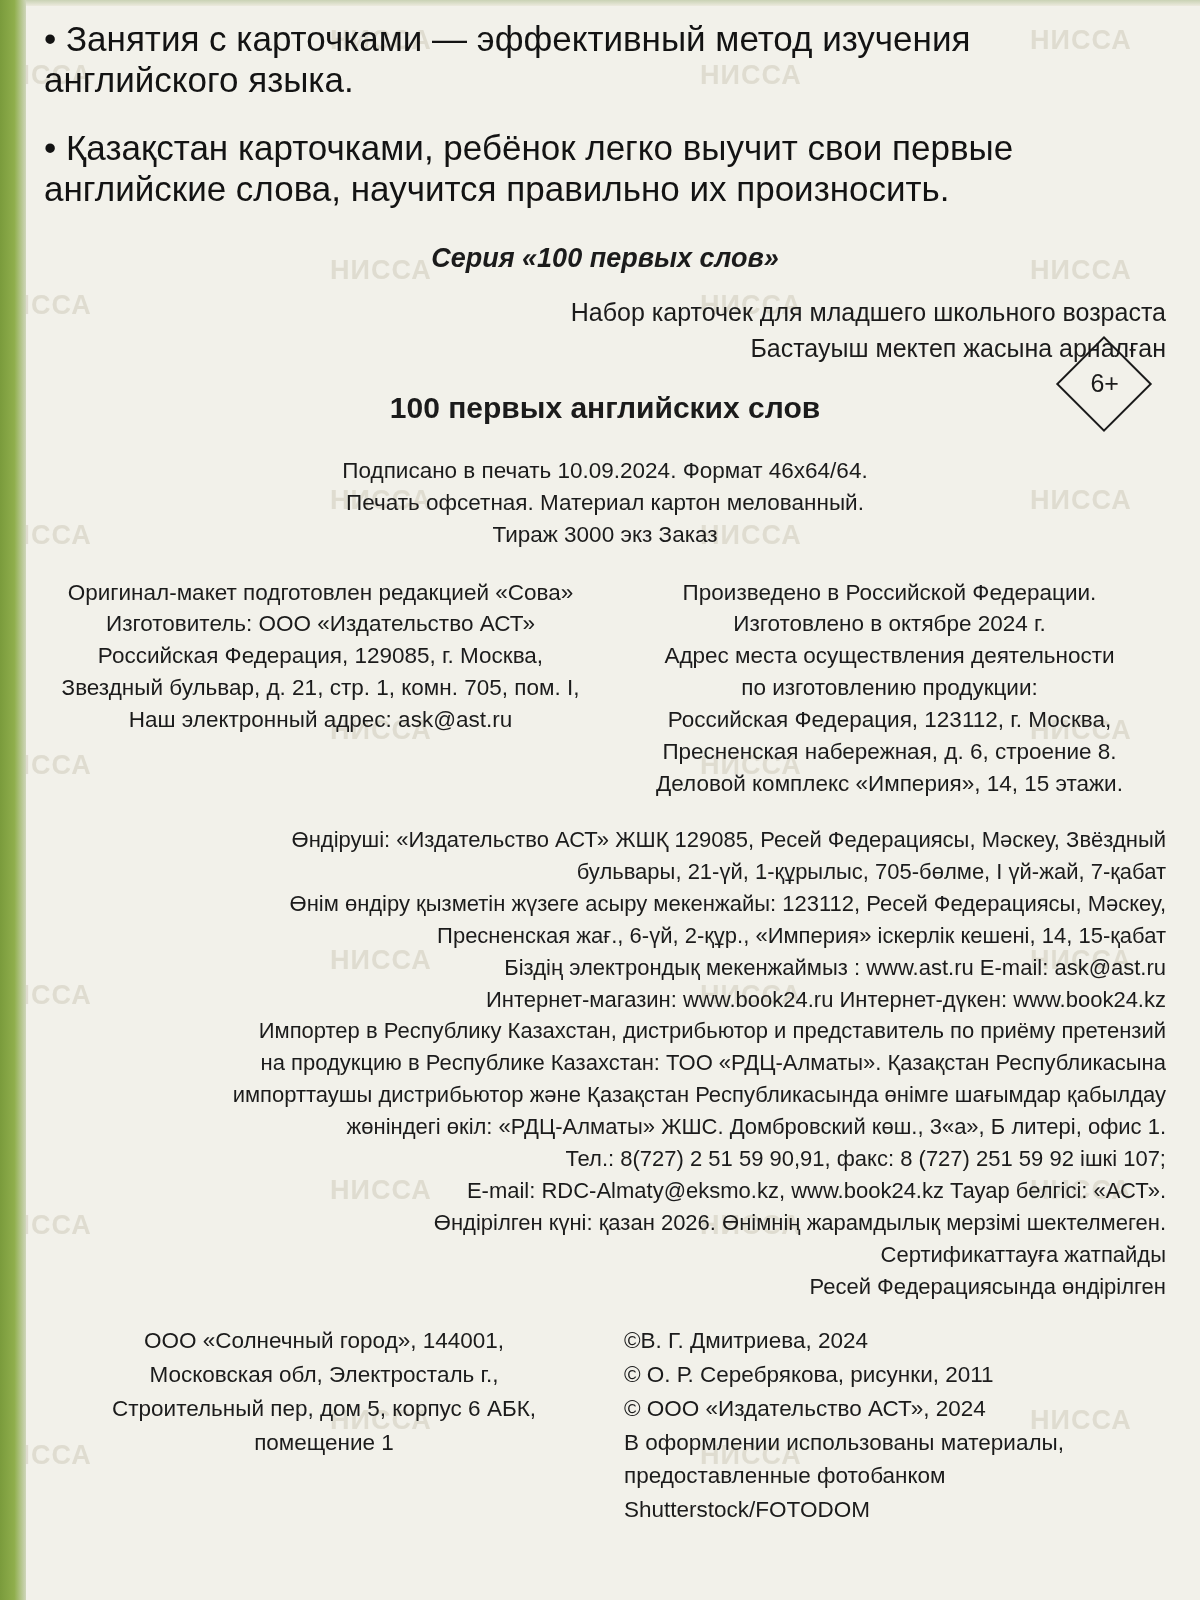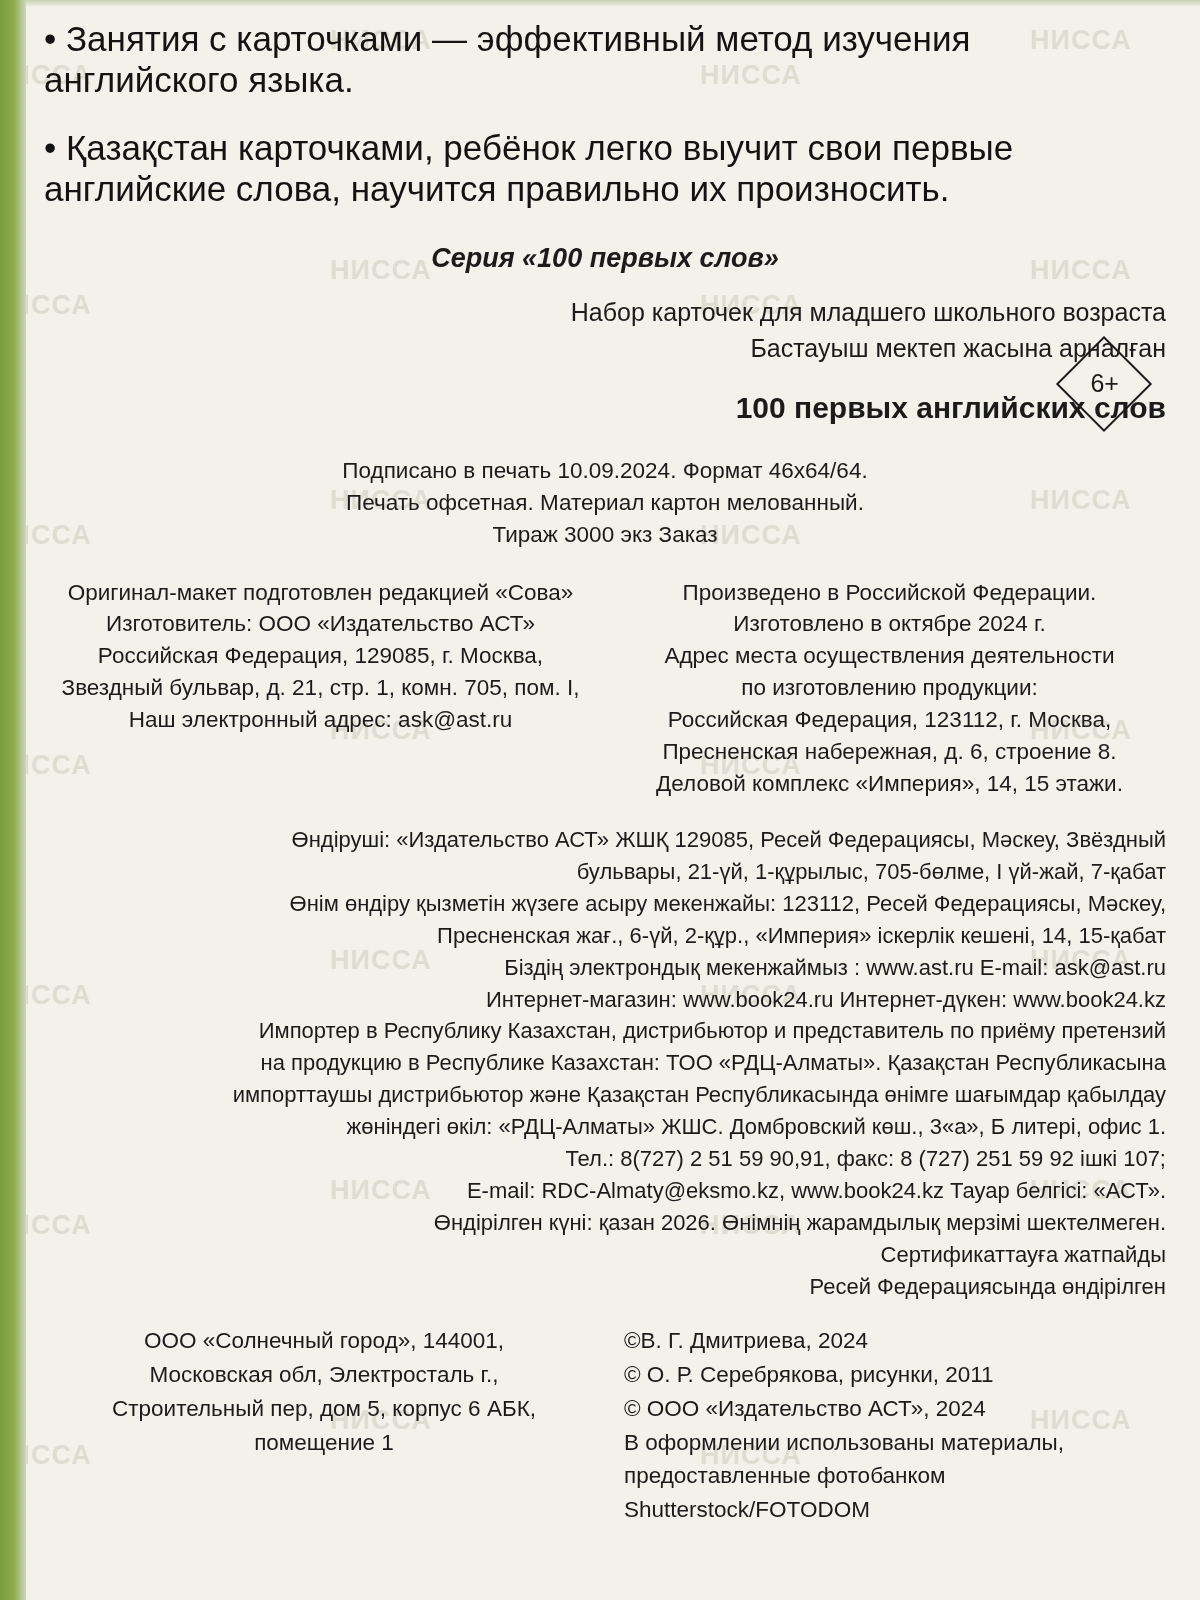--- a/index.html
+++ b/index.html
@@ -91,21 +91,21 @@
     font-weight: 500;
   }
 
   .subtitle {
     text-align: right;
     font-size: 25px;
     margin-top: 20px;
     line-height: 1.45;
   }
   .maintitle {
-    text-align: right;
+    text-align: center;
     font-size: 30px;
     font-weight: bold;
     margin-top: 24px;
   }
 
   .print-info {
     text-align: center;
     font-size: 22.5px;
     line-height: 1.42;
     margin-top: 30px;

